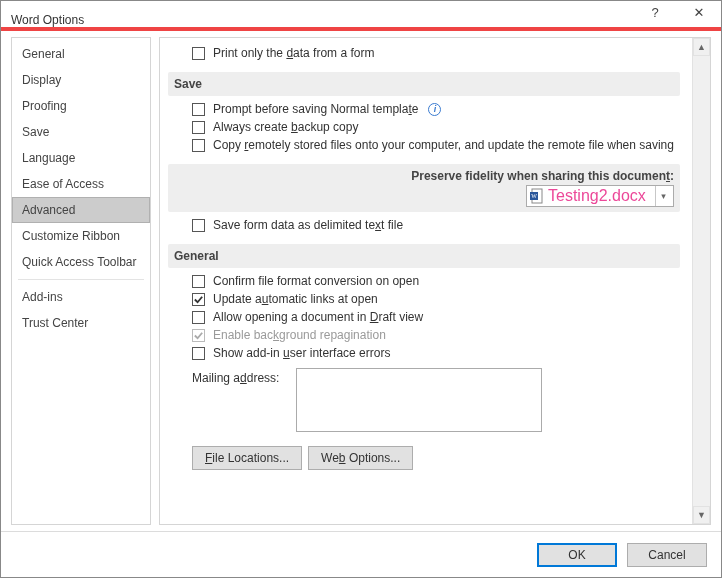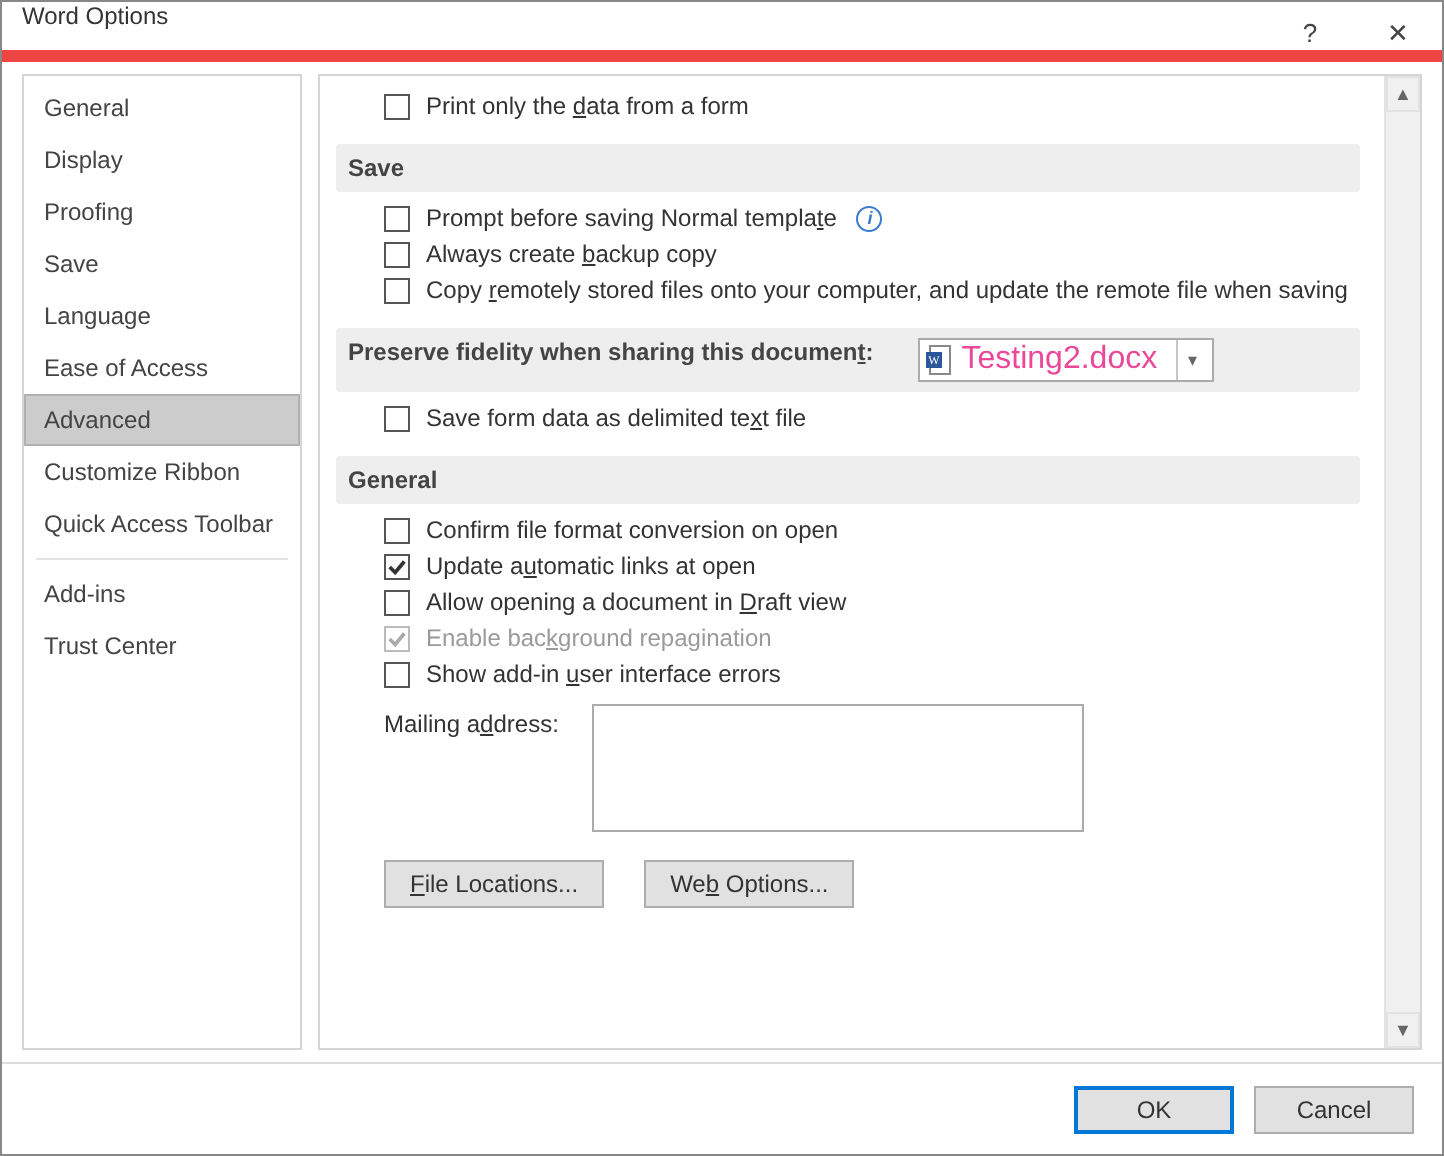--- a/index.html
+++ b/index.html
@@ -15,23 +15,23 @@
     height: 578px;
     border: 1px solid #888;
     background: #fff;
     display: flex;
     flex-direction: column;
   }
   
   .titlebar {
     height: 30px;
     display: flex;
-    align-items: flex-start;
-    background: #fff;
-    border-bottom: 6px solid #ef4444;
+    align-items: flex-end;
+    background: #fff;
+    border-bottom: 4px solid #ef4444;
     padding-left: 10px;
   }
   .titlebar .title {
     flex: 1;
     font-size: 12px;
     color: #333;
   }
   .titlebar .tbbtn {
     width: 44px;
     height: 30px;
@@ -114,22 +114,23 @@
   .section-hdr {
     margin: 8px 8px 2px 8px;
     padding: 5px 6px 5px 6px;
     font-weight: bold;
     color: #444;
     background: #eeeeee;
     border-radius: 2px;
   }
   .section-hdr.flex {
     display: flex;
-    align-items: flex-start;
-    gap: 22px;
+    align-items: flex-end;
+    gap: 2px;
+    flex-direction: column;
   }
   .rows {
     padding: 2px 6px 2px 32px;
   }
   .row {
     display: flex;
     align-items: center;
     gap: 8px;
     padding: 2px 0;
     color: #333;
@@ -183,21 +184,21 @@
     background: #fff;
     width: 246px; height: 64px;
   }
   .label-col {
     align-self: flex-start;
     padding-top: 3px;
     min-width: 96px;
   }
   .btnrow {
     display: flex;
-    gap: 20px;
+    gap: 6px;
     padding: 10px 6px 6px 32px;
   }
   .winbtn {
     border: 1px solid #adadad;
     background: #e1e1e1;
     padding: 4px 12px;
     font-size: 12px;
     color: #333;
     min-width: 90px;
     text-align: center;

